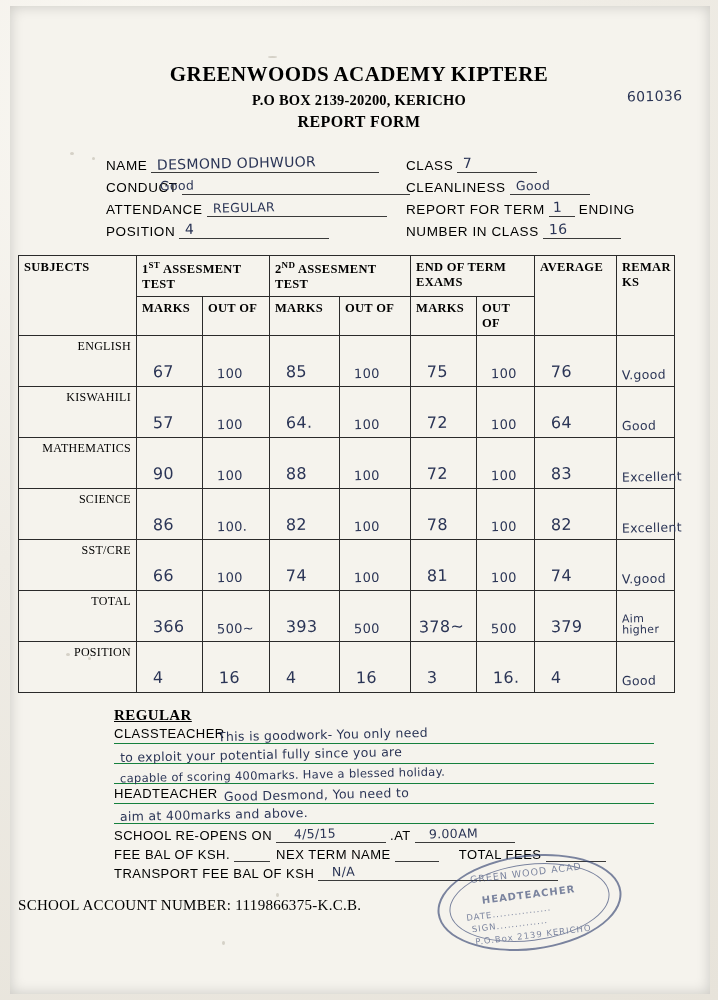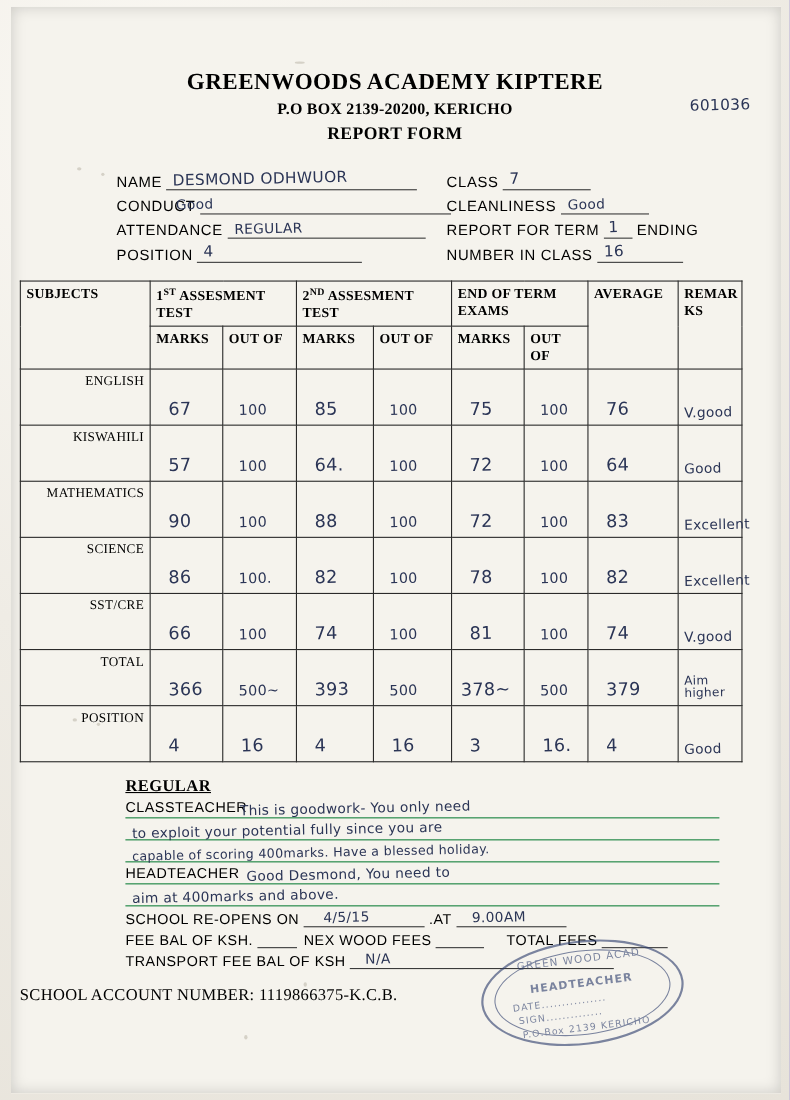--- a/index.html
+++ b/index.html
@@ -7,21 +7,21 @@
     padding: 0;
     background: #8e8e8e;
   }
   body {
     font-family: "Liberation Serif", serif;
   }
   .page {
     position: relative;
     width: 718px;
     height: 1000px;
-    background: #c4b5fd;
+    background: #fca5a5;
     overflow: hidden;
   }
   .paper-tint {
     position: absolute;
     inset: 0;
     background:
       radial-gradient(circle at 20% 10%, #faf8f3 0%, #efece5 45%, #e7e3da 100%);
     pointer-events: none;
   }
   .sheet {
@@ -610,21 +610,21 @@
         </span>
         <span class="lbl" style="margin-left:4px;">.AT</span>
         <span class="seg fld" style="width:100px;margin-left:4px;">
           <span class="hw sm" style="position:absolute;left:14px;bottom:1px;">9.00AM</span>
         </span>
       </div>
 
       <div class="cmt-plain">
         <span class="lbl">FEE BAL OF KSH.</span>
         <span class="seg" style="width:36px;margin-left:4px;"></span>
-        <span class="lbl" style="margin-left:6px;">NEX WOOD FEES</span>
+        <span class="lbl" style="margin-left:6px;">NEX TERM NAME</span>
         <span class="seg" style="width:44px;margin-left:4px;"></span>
         <span class="lbl" style="margin-left:20px;">TOTAL FEES</span>
         <span class="seg" style="width:60px;margin-left:4px;"></span>
       </div>
 
       <div class="cmt-plain">
         <span class="lbl">TRANSPORT FEE BAL OF KSH</span>
         <span class="seg fld" style="width:240px;margin-left:4px;">
           <span class="hw sm" style="position:absolute;left:14px;bottom:1px;">N/A</span>
         </span>

